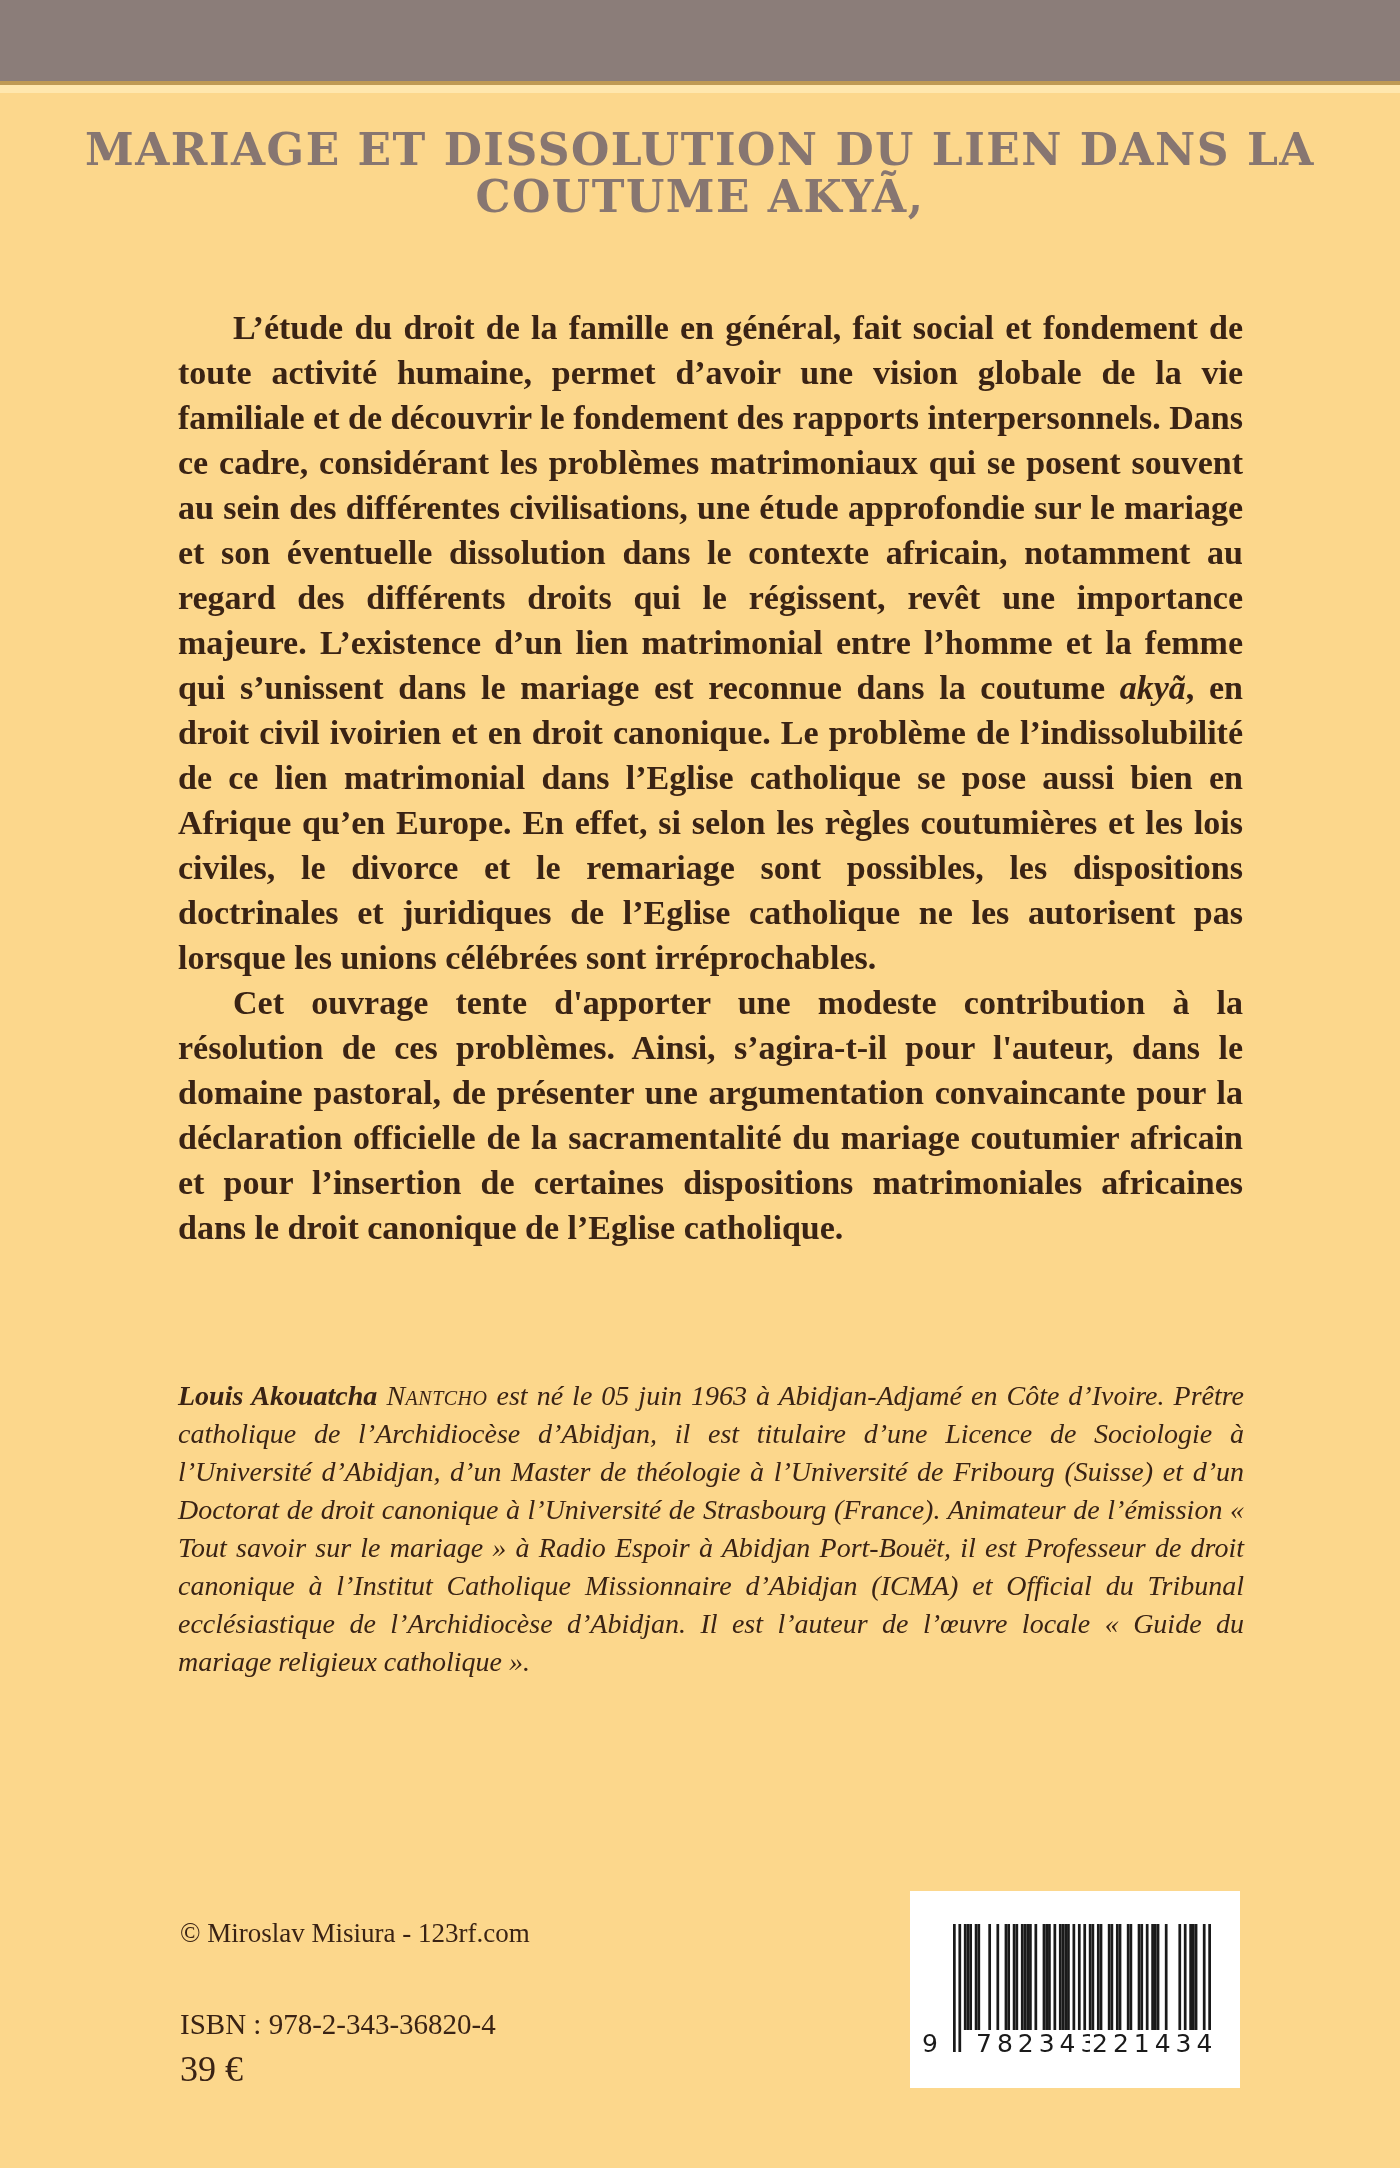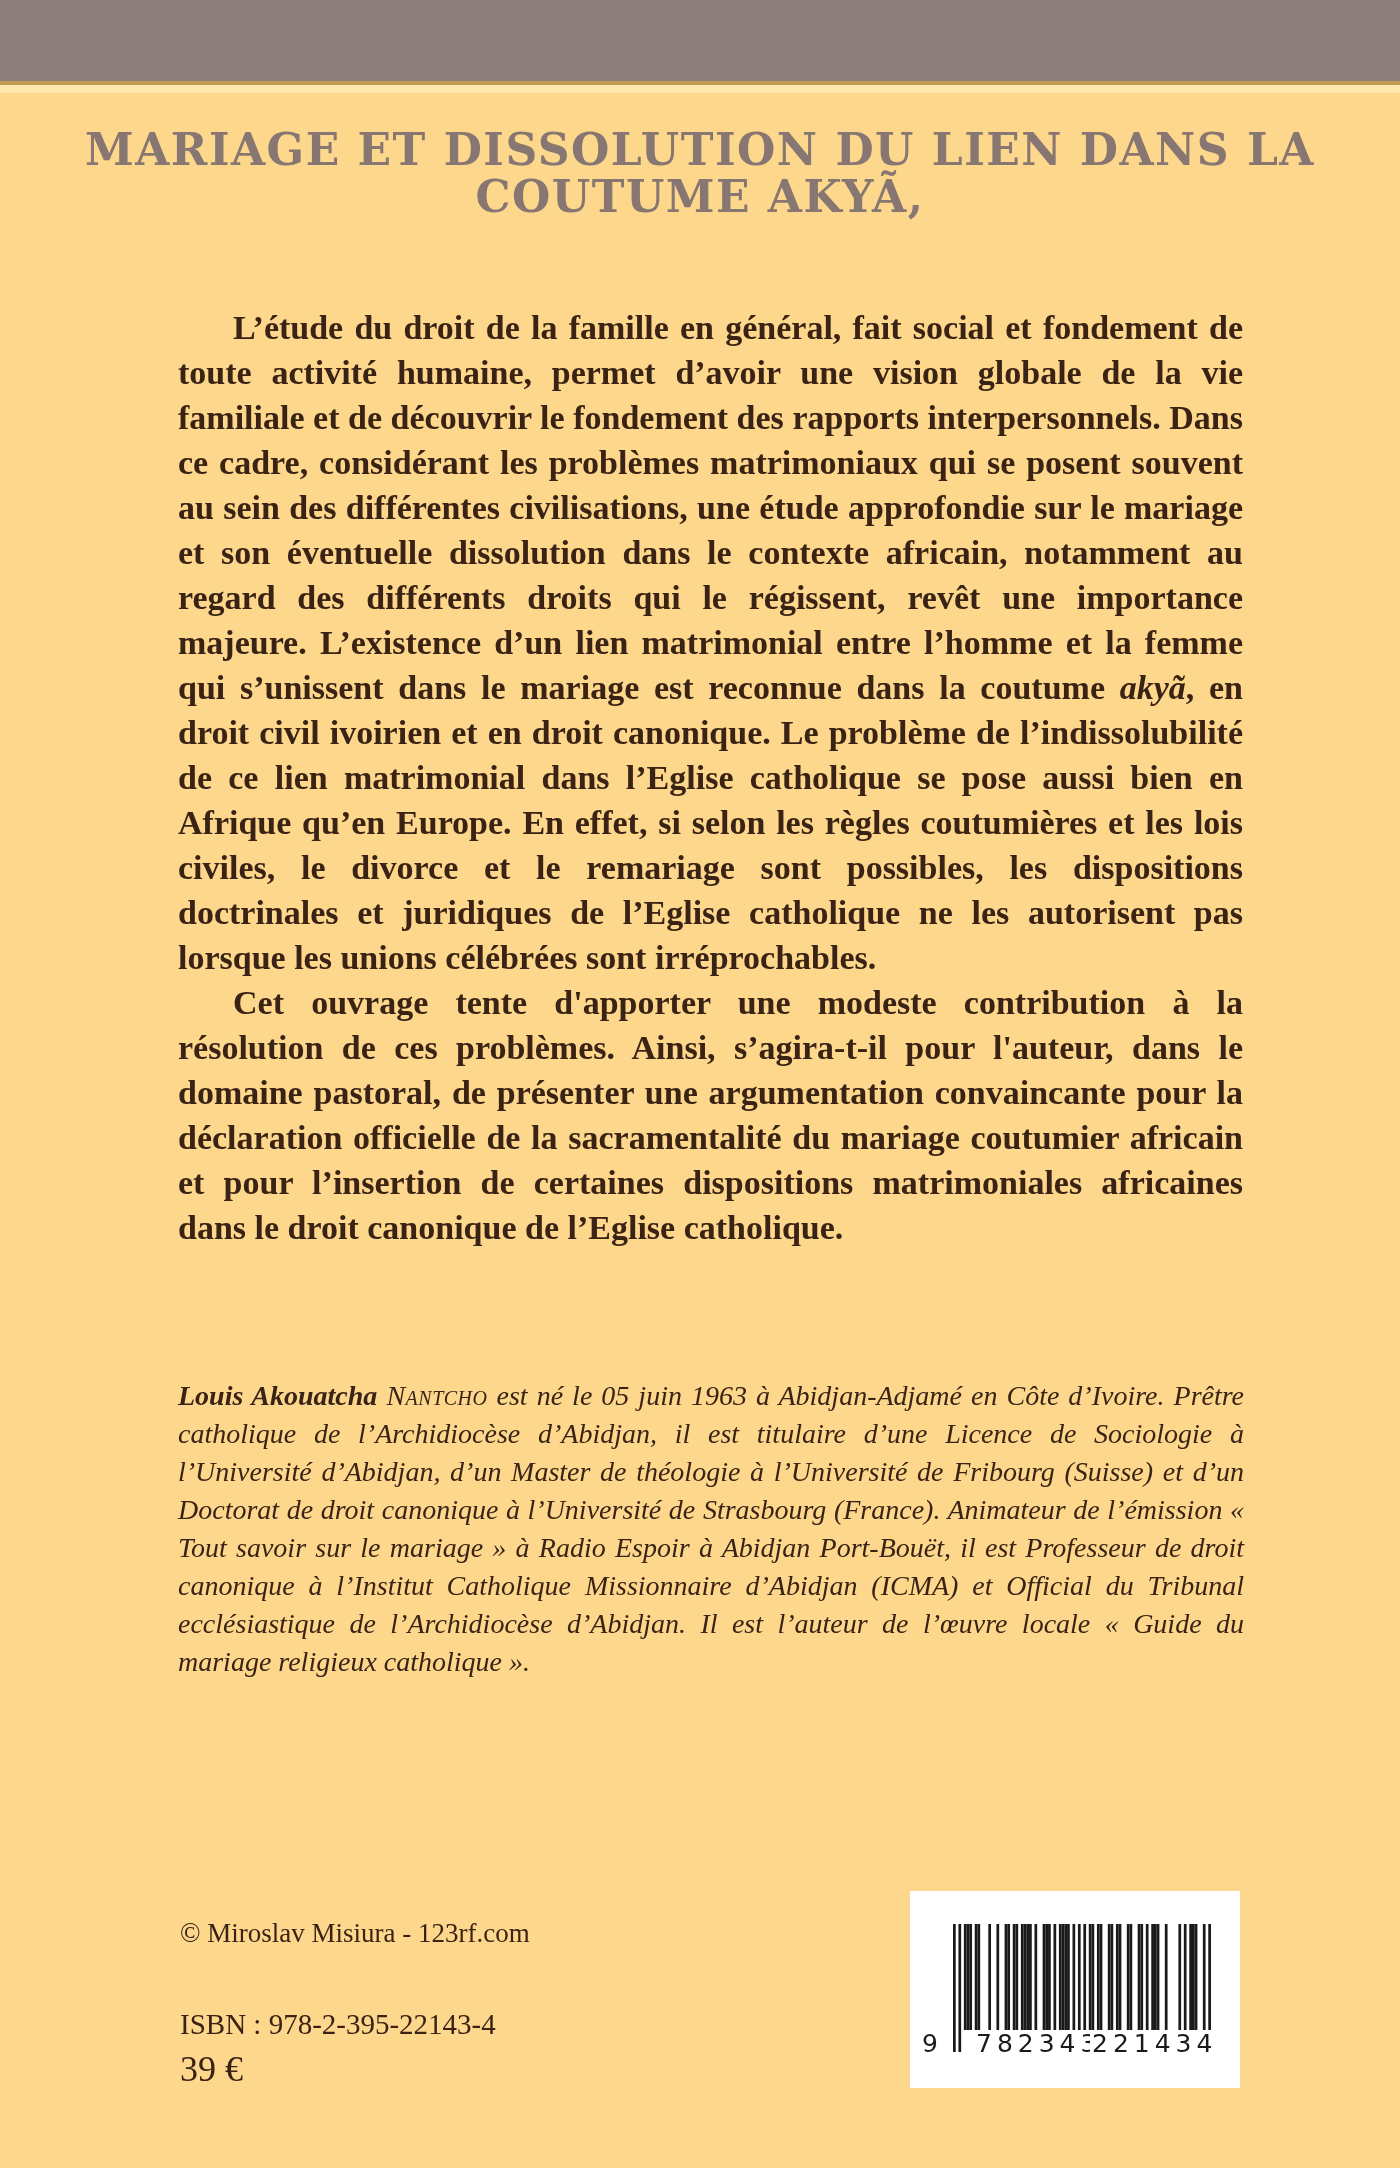--- a/index.html
+++ b/index.html
@@ -114,21 +114,21 @@
   <div class="bio">
     <span class="author-first-names">Louis Akouatcha</span>
     <span class="author-surname">Nantcho</span>
     <span>est né le 05 juin 1963 à Abidjan-Adjamé en Côte d’Ivoire. Prêtre catholique de l’Archidiocèse d’Abidjan, il est titulaire d’une Licence de Sociologie à l’Université d’Abidjan, d’un Master de théologie à l’Université de Fribourg (Suisse) et d’un Doctorat de droit canonique à l’Université de Strasbourg (France). Animateur de l’émission « Tout savoir sur le mariage » à Radio Espoir à Abidjan Port-Bouët, il est Professeur de droit canonique à l’Institut Catholique Missionnaire d’Abidjan (ICMA) et Official du Tribunal ecclésiastique de l’Archidiocèse d’Abidjan. Il est l’auteur de l’œuvre locale « Guide du mariage religieux catholique ».</span>
   </div>
 
   <div class="credit">
     <div>© Miroslav Misiura - 123rf.com</div>
   </div>
 
-  <div class="isbn">ISBN : 978-2-395-22143-4</div>
+  <div class="isbn">ISBN : 978-2-343-36820-4</div>
   <div class="price">39 €</div>
 
   <div class="barcode-box">
     <svg class="barcode-bars" viewBox="0 0 95 55" preserveAspectRatio="none" xmlns="http://www.w3.org/2000/svg">
         <rect x="0" y="0" width="1" height="55"></rect>
         <rect x="2" y="0" width="1" height="55"></rect>
         <rect x="4" y="0" width="1" height="48"></rect>
         <rect x="5" y="0" width="1" height="48"></rect>
         <rect x="6" y="0" width="1" height="48"></rect>
         <rect x="8" y="0" width="1" height="48"></rect>

